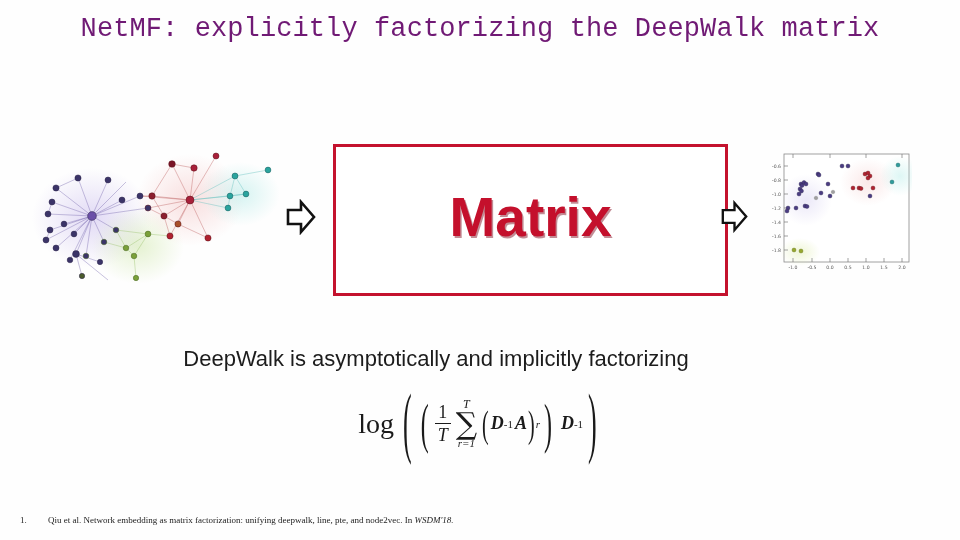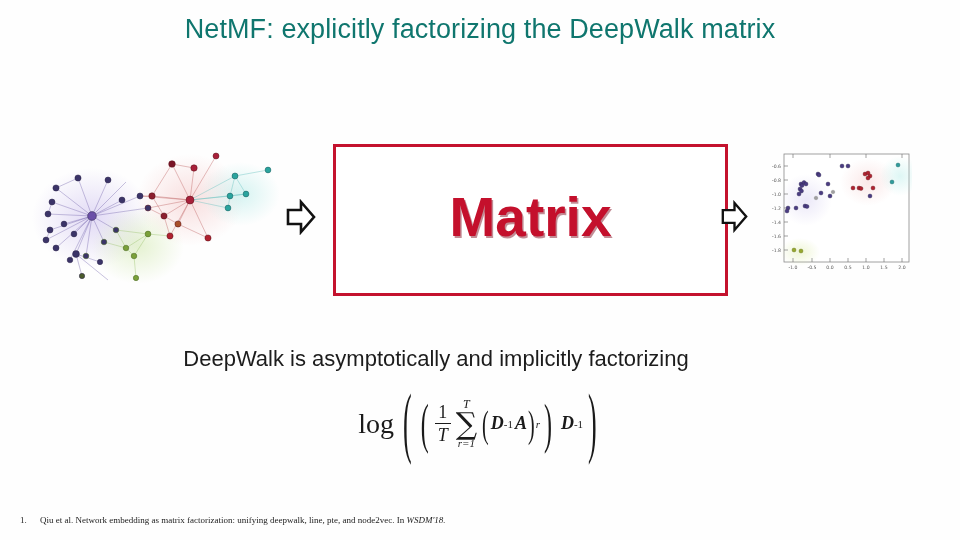--- a/index.html
+++ b/index.html
@@ -17,22 +17,22 @@
   }
 
   
   .slide-title {
     position: absolute;
     left: 0;
     top: 14px;
     width: 960px;
     text-align: center;
     font-size: 27px;
-    color: #0f766e;
-    font-family: Liberation Sans, sans-serif;
+    color: #701a75;
+    font-family: Liberation Mono, monospace;
     letter-spacing: 0.1px;
     white-space: nowrap;
   }
 
   
   .graph-panel {
     position: absolute;
     left: 30px;
     top: 138px;
     width: 258px;
@@ -162,21 +162,21 @@
     left: 20px;
     top: 515px;
     width: 920px;
     font-family: "Liberation Serif", serif;
     font-size: 9px;
     color: #222222;
     display: flex;
     align-items: baseline;
   }
   .footnote-num { width: 20px; flex: 0 0 20px; }
-  .footnote-text { flex: 1; }
+  .footnote-text { flex: 1; margin-left: 8px; }
   .footnote-venue { font-style: italic; }
 </style>
 </head>
 <body>
 
 <div class="slide-title">NetMF: explicitly factorizing the DeepWalk matrix</div>
 
 <div class="graph-panel">
   <svg width="258" height="165" viewBox="0 0 258 165" xmlns="http://www.w3.org/2000/svg">
     <defs>

